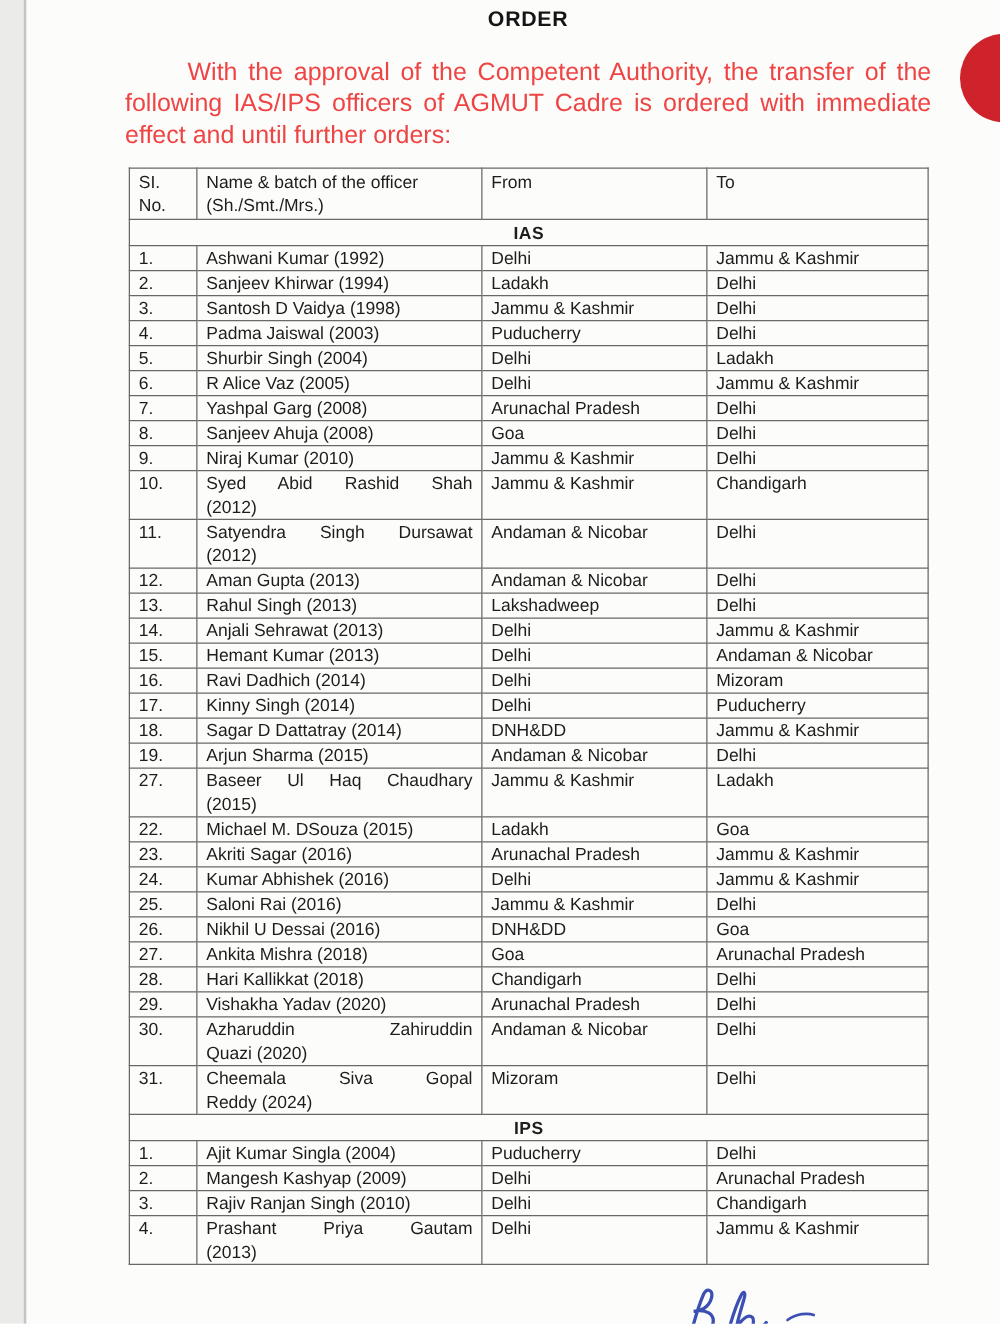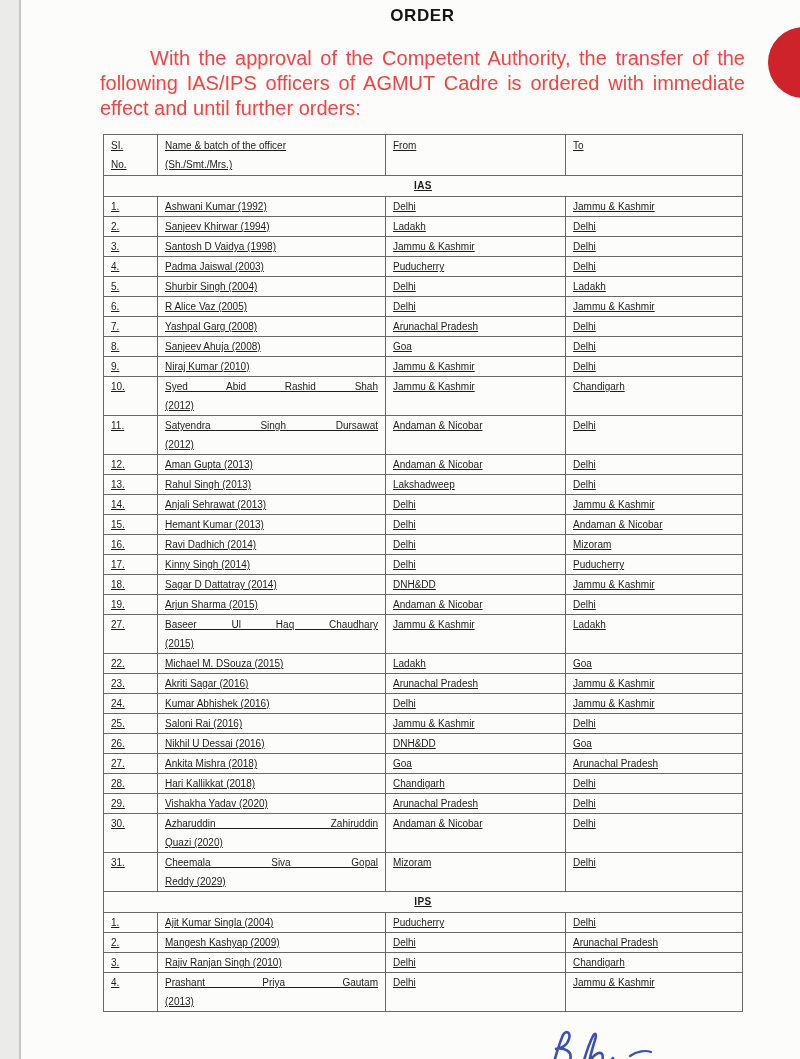--- a/index.html
+++ b/index.html
@@ -37,23 +37,22 @@
     text-align: justify;
     text-indent: 50px;
     color: #ef4444;
   }
   table.transfer-table {
     margin-top: 13px;
     margin-left: 3px;
     width: 639px;
     border-collapse: collapse;
     table-layout: fixed;
-    font-size: 10px;
+    font-size: 14px;
     color: #1d1d1d;
-    text-decoration: underline;
   }
   .transfer-table td, .transfer-table th {
     border: 1px solid #686868;
     padding: 0 7px;
     line-height: 19px;
     vertical-align: top;
     text-align: left;
     font-weight: normal;
     overflow: hidden;
   }
@@ -287,21 +286,21 @@
             <span class="jline">Azharuddin Zahiruddin</span>
             <span class="nline">Quazi (2020)</span>
           </td>
           <td class="col-from">Andaman &amp; Nicobar</td>
           <td class="col-to">Delhi</td>
         </tr>
         <tr>
           <td class="col-sl">31.</td>
           <td class="col-name">
             <span class="jline">Cheemala Siva Gopal</span>
-            <span class="nline">Reddy (2029)</span>
+            <span class="nline">Reddy (2024)</span>
           </td>
           <td class="col-from">Mizoram</td>
           <td class="col-to">Delhi</td>
         </tr>
         <tr>
           <td colspan="4" class="section-label">IPS</td>
         </tr>
         <tr>
           <td class="col-sl">1.</td>
           <td class="col-name">Ajit Kumar Singla (2004)</td>

